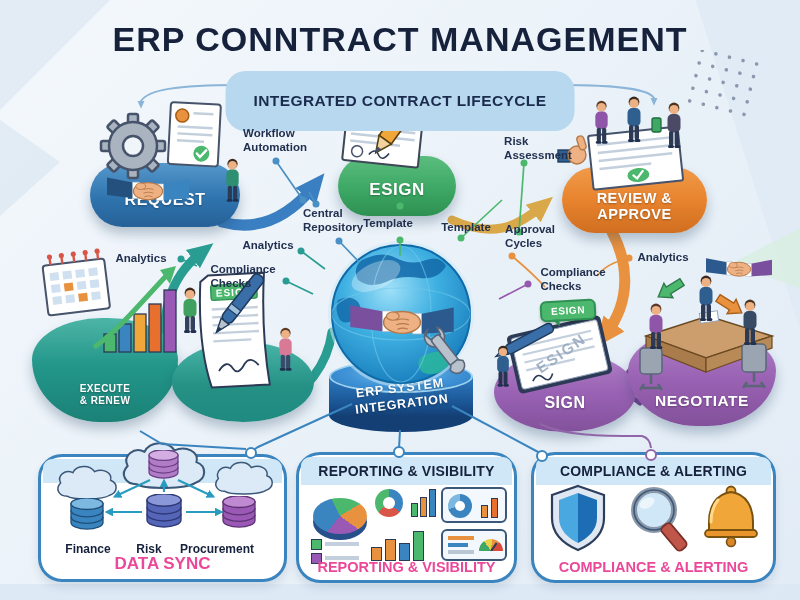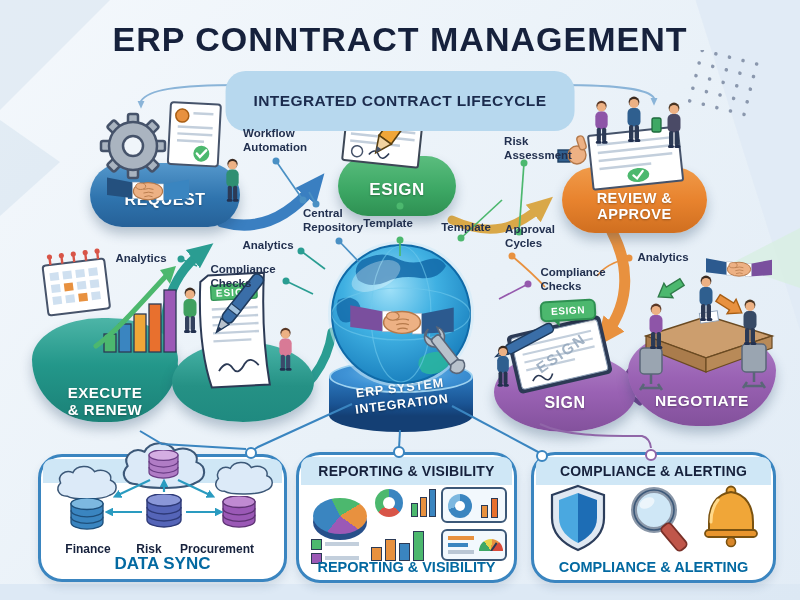--- a/index.html
+++ b/index.html
@@ -21,21 +21,21 @@
   .illo{position:absolute;z-index:3;}
   .ann{position:absolute;transform:translate(-50%,-50%);z-index:7;
     font-size:11.5px;font-weight:700;line-height:1.18;color:#22304f;
     text-align:left;white-space:pre-line;}
   .panel{position:absolute;box-sizing:border-box;background:#fff;border:3px solid #3a85c0;
     border-radius:24px;z-index:2;box-shadow:0 5px 9px rgba(40,70,110,.13);}
   .band{position:absolute;left:2px;right:2px;top:2px;height:28px;background:#cfe7f6;
     border-radius:9px 9px 0 0;display:flex;align-items:center;justify-content:center;z-index:1;}
   .panel-title{font-size:14px;font-weight:800;color:#16213c;letter-spacing:.2px;}
   .panel-footer{position:absolute;left:0;right:0;bottom:5px;text-align:center;
-    font-size:14.5px;font-weight:800;color:#0369a1;z-index:3;}
+    font-size:14.5px;font-weight:800;color:#ec4899;z-index:3;}
   .sys-label{position:absolute;transform:translateX(-50%);font-size:12px;font-weight:700;
     color:#16213c;z-index:3;white-space:nowrap;}
   #pedestal{position:absolute;left:329px;top:360px;width:144px;height:70px;z-index:2;}
   #pedestal-body{position:absolute;left:0;top:16px;width:144px;height:40px;
     background:linear-gradient(180deg,#2d7bc0,#1a5494 70%,#143f74);}
   #pedestal-bottom{position:absolute;left:0;top:38px;width:144px;height:34px;border-radius:50%;
     background:#143f74;}
   #pedestal-top{position:absolute;left:0;top:0;width:144px;height:33px;border-radius:50%;
     background:radial-gradient(ellipse at 50% 38%,#7cc0ea,#3f93d6 55%,#2d7bc0);
     border:2px solid #9ed2f0;box-sizing:border-box;}
@@ -171,21 +171,21 @@
     <span class="stage-label" style="font-size:17px;margin-bottom:16px;">ESIGN</span>
   </div>
   <div class="platform" style="left:562px;top:167px;width:145px;height:66px;border-radius:40px;
               background:linear-gradient(180deg,#f09b4a,#e8832e 50%,#d06f20);">
     <span class="stage-label" style="font-size:14.5px;margin-bottom:10px;">REVIEW &amp;
 APPROVE</span>
   </div>
   <div class="platform" style="left:32px;top:318px;width:146px;height:104px;
               border-radius:48% 48% 46% 46% / 40% 40% 60% 60%;
               background:linear-gradient(180deg,#4db5a7,#23978a 45%,#1b8177);">
-    <span class="stage-label" style="font-size:15px;margin-bottom:4px;">EXECUTE
+    <span class="stage-label" style="font-size:10px;margin-bottom:16px;">EXECUTE
 &amp; RENEW</span>
   </div>
   <div class="platform" style="left:172px;top:342px;width:142px;height:80px;border-radius:50%;
               background:linear-gradient(180deg,#49b5a8,#259185 55%,#1f8a80);"></div>
   <div class="platform" style="left:494px;top:352px;width:142px;height:80px;border-radius:50%;
               background:linear-gradient(180deg,#b183c8,#9a62b4 50%,#83519c);">
     <span class="stage-label" style="font-size:16px;margin-bottom:20px;">SIGN</span>
   </div>
   <div class="platform" style="left:628px;top:330px;width:148px;height:96px;
               border-radius:48% 48% 46% 46% / 42% 42% 58% 58%;

